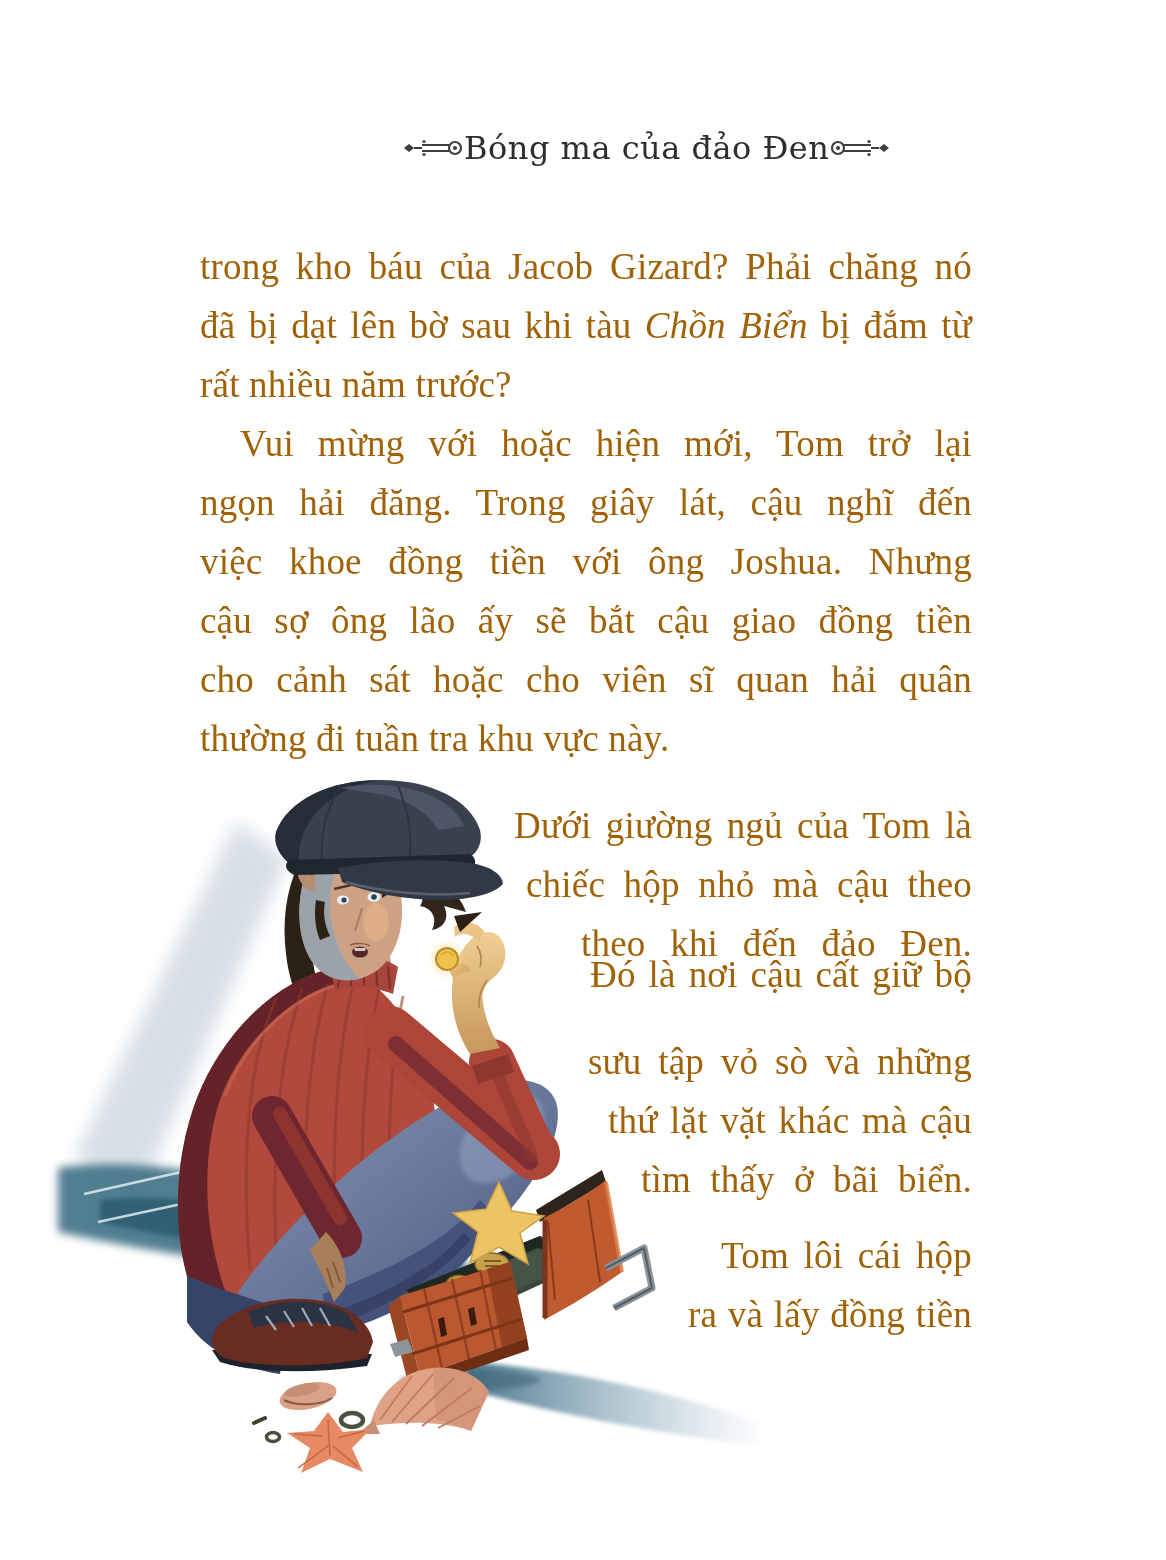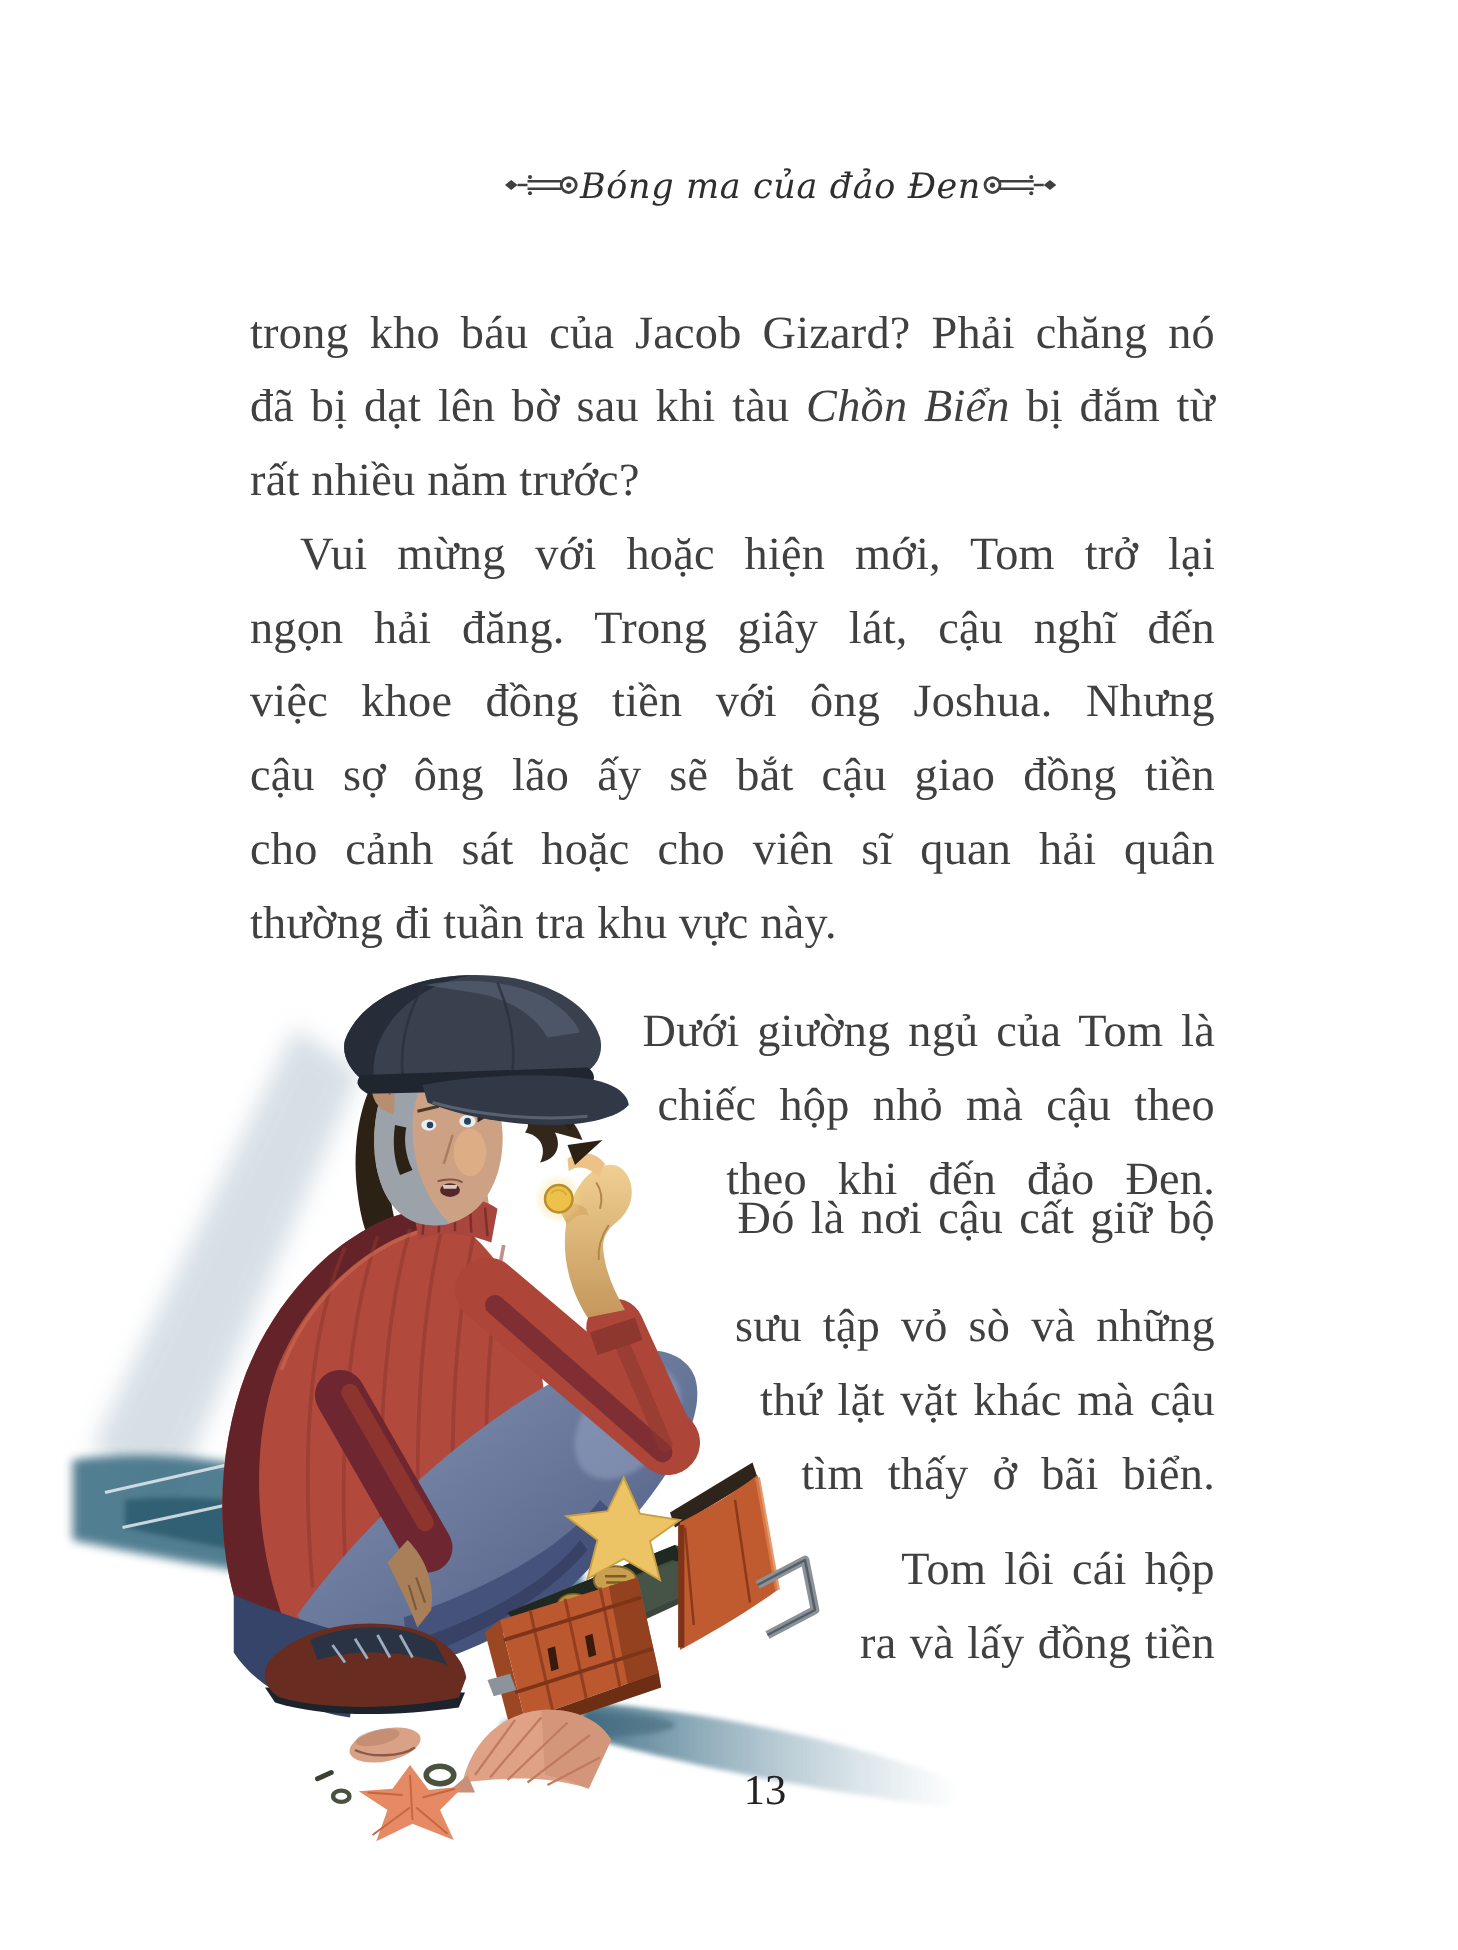--- a/index.html
+++ b/index.html
@@ -1,24 +1,24 @@
 <!DOCTYPE html>
 <html><head>
 <meta charset="utf-8">
 <style>
   html,body{margin:0;padding:0;background:#ffffff;}
   .page{position:relative;width:1166px;height:1560px;background:#ffffff;overflow:hidden;
         font-family:"Liberation Serif","DejaVu Serif",serif;color:#1d1d1d;}
   .header{position:absolute;top:128px;left:402px;width:430px;height:40px;
           display:flex;align-items:center;justify-content:space-between;}
-  .title{font-family:"DejaVu Serif",serif;font-size:28px;color:#2e2e2e;
-         letter-spacing:.5px;white-space:nowrap;font-style:italic;}
+  .title{font-family:"DejaVu Serif",serif;font-size:32px;color:#2e2e2e;
+         letter-spacing:.5px;white-space:nowrap;}
   .orn{flex:0 0 auto;}
   .ln{position:absolute;left:200px;right:194px;font-size:37px;line-height:48px;
-      text-align:justify;text-align-last:justify;letter-spacing:.2px;color:#404040;}
+      text-align:justify;text-align-last:justify;letter-spacing:.2px;color:#a16207;}
   .ln.end{text-align:right;text-align-last:left;}
   .ln.indent{text-indent:40px;}
   .it{font-style:italic;}
   .pagenum{position:absolute;top:1414px;left:58px;width:1108px;text-align:center;
            font-size:34px;color:#222;}
   .illus{position:absolute;left:40px;top:770px;}
 </style>
 </head>
 <body>
 
@@ -275,14 +275,13 @@
     <div class="ln" style="top:920px;left:581px">theo khi đến đảo Đen.</div>
     <div class="ln" style="top:951px;left:590px">Đó là nơi cậu cất giữ bộ</div>
     <div class="ln" style="top:1038px;left:588px">sưu tập vỏ sò và những</div>
     <div class="ln" style="top:1097px;left:608px">thứ lặt vặt khác mà cậu</div>
     <div class="ln" style="top:1156px;left:641px">tìm thấy ở bãi biển.</div>
 
     <div class="ln" style="top:1232px;left:721px">Tom lôi cái hộp</div>
     <div class="ln" style="top:1291px;left:688px">ra và lấy đồng tiền</div>
   </main>
 
-  <div class="pagenum">13</div>
 </div>
 
 </body></html>

